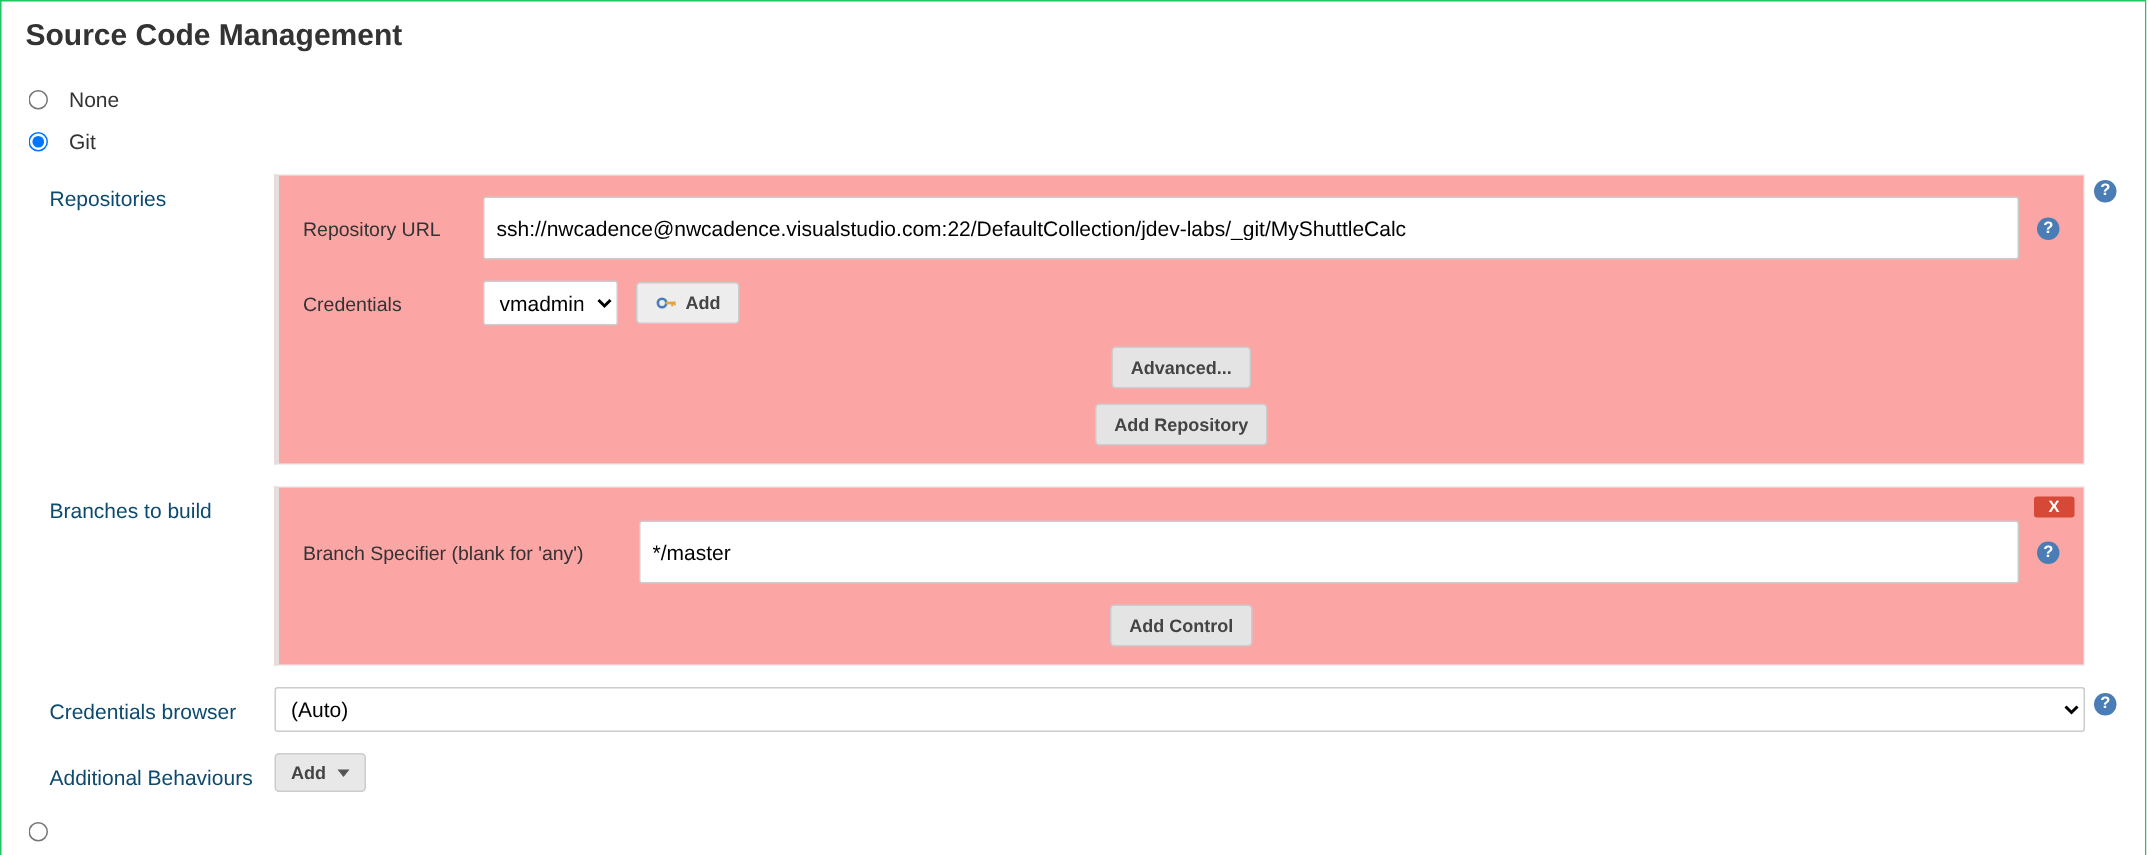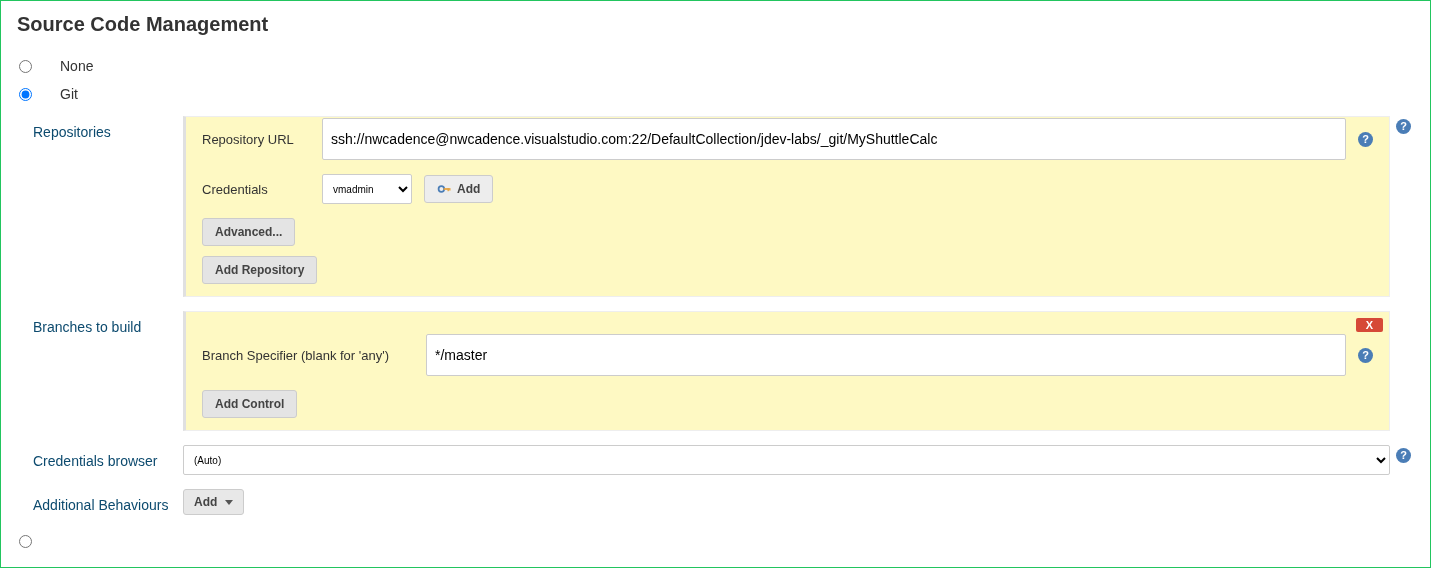--- a/index.html
+++ b/index.html
@@ -17,21 +17,21 @@
   }
   .section-title {
     font-size: 20px;
     font-weight: bold;
     margin: 4px 0 16px 4px;
   }
   .radio-row {
     display: flex;
     align-items: center;
     padding: 6px 4px;
-    gap: 28px;
+    gap: 14px;
   }
   .radio-row input[type="radio"] {
     margin: 0 0 0 2px;
   }
   .radio-row label {
     font-size: 14px;
   }
   .git-body {
     margin-left: 20px;
     margin-top: 4px;
@@ -45,24 +45,24 @@
     flex: 0 0 150px;
     padding: 8px 4px 0 0;
     font-size: 14px;
     color: #0c4a6e;
   }
   .config-content {
     flex: 1 1 auto;
     position: relative;
   }
   .gray-panel {
-    background: #fef9c3;
+    background: #fca5a5;
     border: 1px solid #eee;
     border-left: 3px solid #e0e0e0;
-    padding: 1px 16px 12px 16px;
+    padding: 14px 16px 12px 16px;
     position: relative;
   }
   .help-col {
     flex: 0 0 28px;
     padding-left: 6px;
     padding-top: 2px;
   }
   .help-icon {
     width: 15px;
     height: 15px;
@@ -94,21 +94,21 @@
     flex: 1 1 auto;
     height: 42px;
     padding: 4px 8px;
     font-size: 14px;
     border: 1px solid #ccc;
     border-radius: 2px;
   }
   .select-input {
     height: 30px;
     padding: 3px 6px;
-    font-size: 10px;
+    font-size: 14px;
     border: 1px solid #ccc;
     border-radius: 2px;
     background: #fff;
   }
   .select-wide {
     width: 100%;
   }
   .cred-select {
     width: 90px;
   }
@@ -129,21 +129,21 @@
   .btn-add-cred {
     background: #ededed;
   }
   .key-icon {
     width: 14px;
     height: 14px;
     display: inline-block;
   }
   .panel-footer {
     display: flex;
-    justify-content: flex-start;
+    justify-content: center;
     gap: 8px;
     margin-top: 6px;
   }
   .panel-footer .btn {
     background: #e4e4e4;
   }
   .delete-x {
     position: absolute;
     top: 6px;
     right: 6px;

